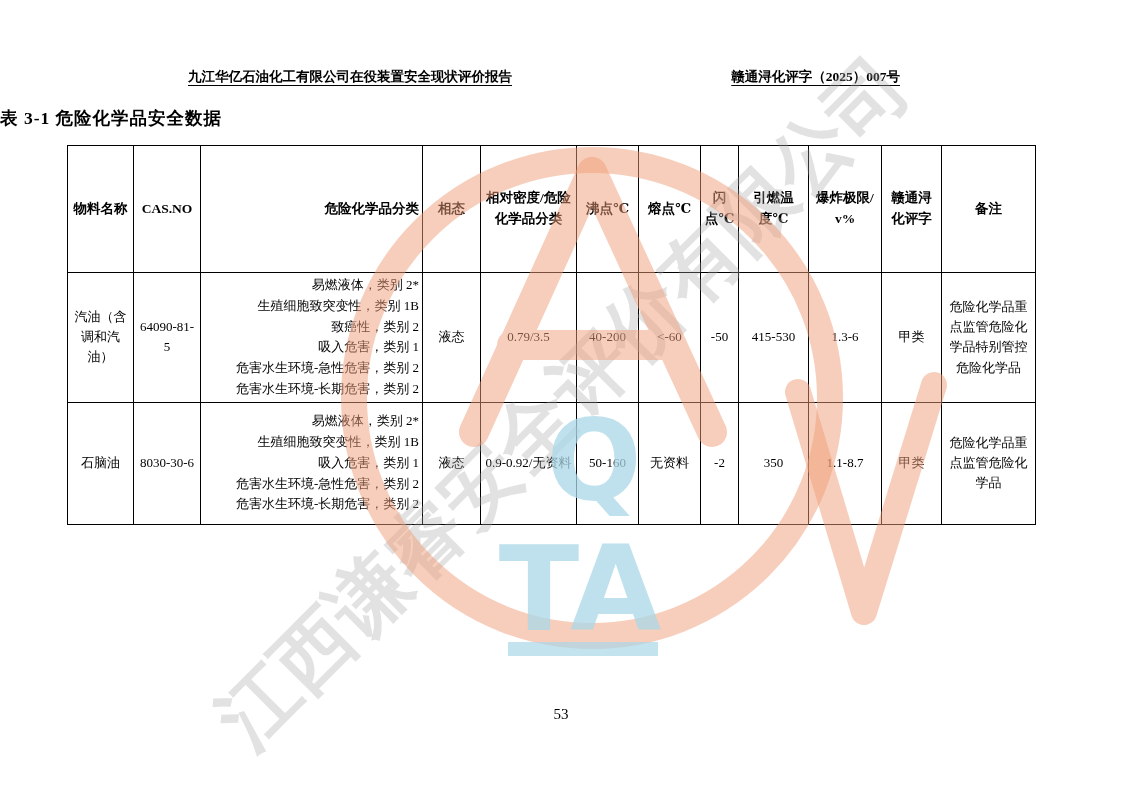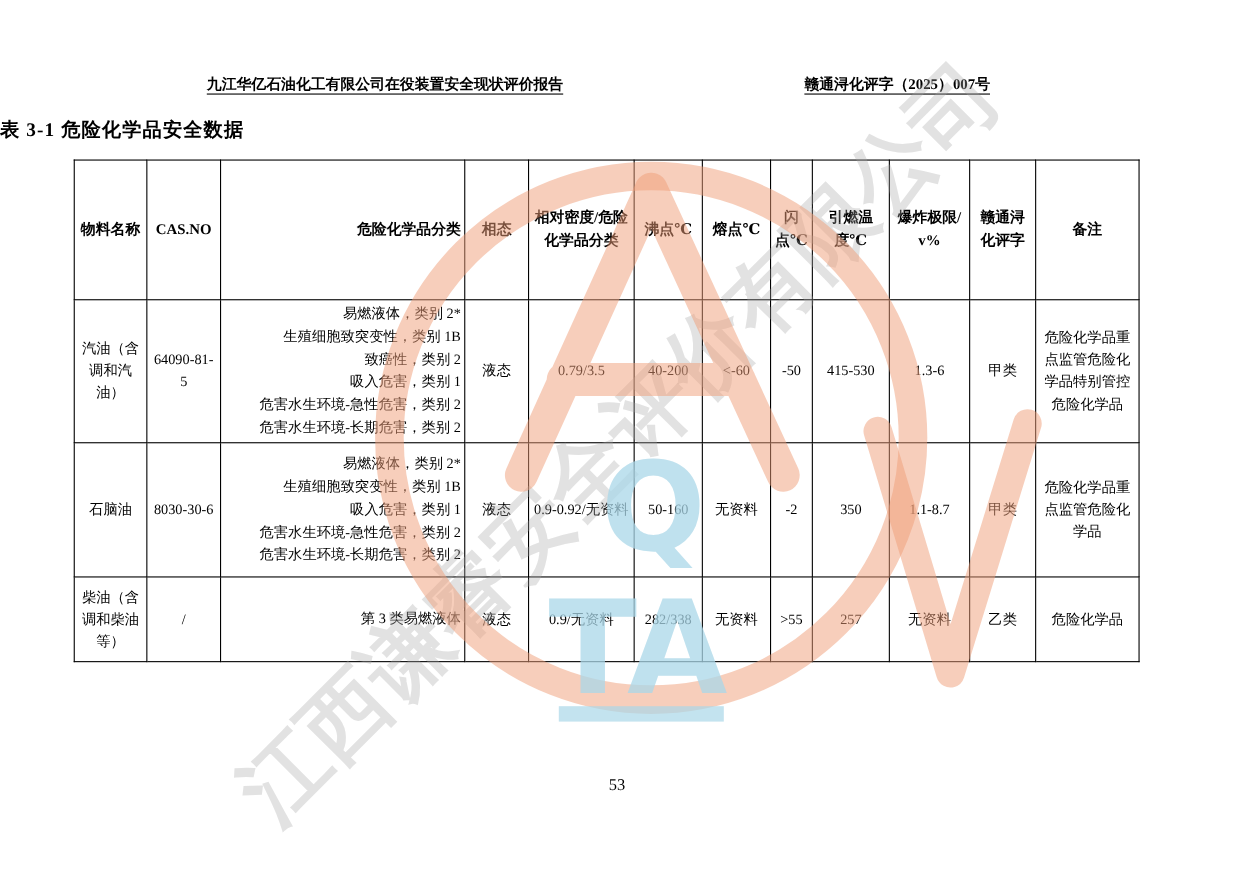--- a/index.html
+++ b/index.html
@@ -139,34 +139,20 @@
       <td>液态</td>
       <td>0.9-0.92/无资料</td>
       <td>50-160</td>
       <td>无资料</td>
       <td>-2</td>
       <td>350</td>
       <td>1.1-8.7</td>
       <td>甲类</td>
       <td>危险化学品重点监管危险化学品</td>
     </tr>
-    <tr class="row-diesel">
-      <td>柴油（含调和柴油等）</td>
-      <td>/</td>
-      <td class="cell-class">第 3 类易燃液体</td>
-      <td>液态</td>
-      <td>0.9/无资料</td>
-      <td>282/338</td>
-      <td>无资料</td>
-      <td>&gt;55</td>
-      <td>257</td>
-      <td>无资料</td>
-      <td>乙类</td>
-      <td>危险化学品</td>
-    </tr>
   </tbody>
     </table>
 
   <div class="page-number">53</div>
 
   <div class="watermark-overlay">
     <svg width="1122" height="793" viewBox="0 0 1122 793" xmlns="http://www.w3.org/2000/svg">
 
       <text x="560" y="430" text-anchor="middle" transform="rotate(-45 560 400)" font-size="78" font-weight="bold" fill="#a8a8a8" fill-opacity="0.33" font-family="DejaVu Sans, sans-serif">江西谦睿安全评价有限公司</text>
 

